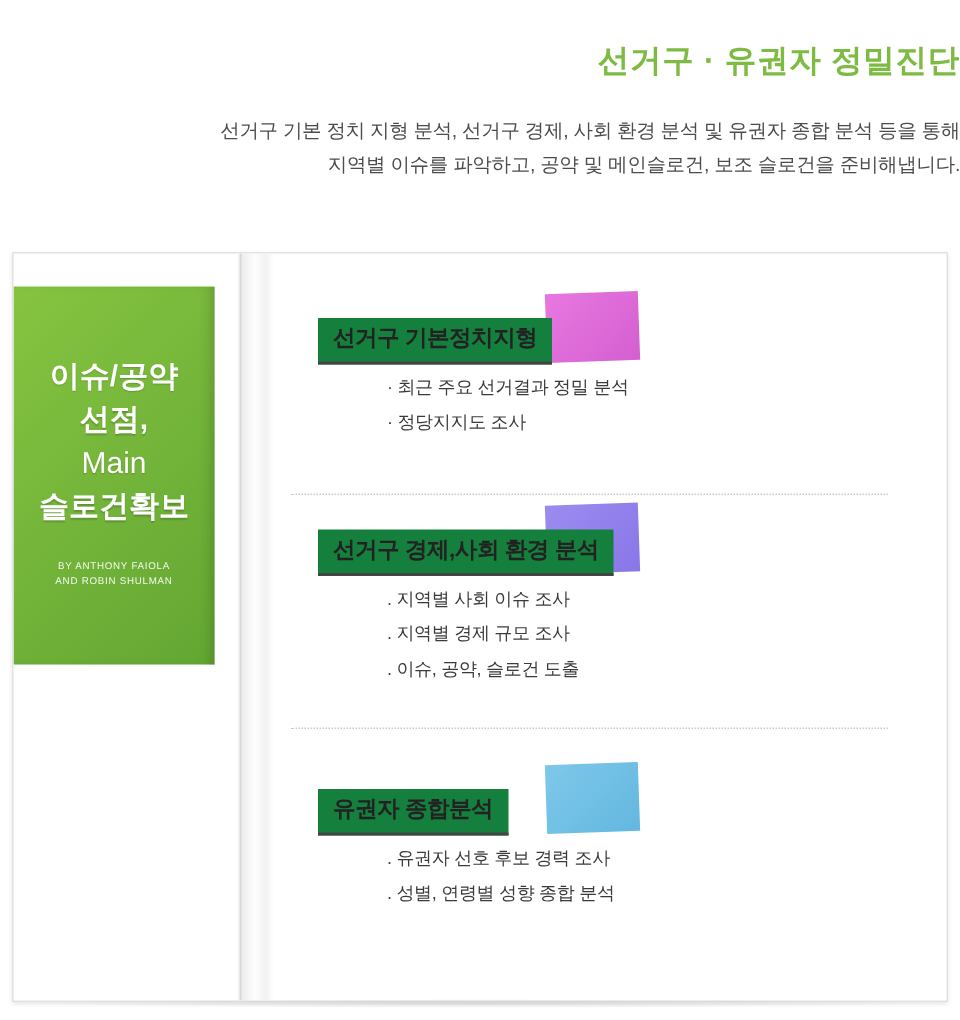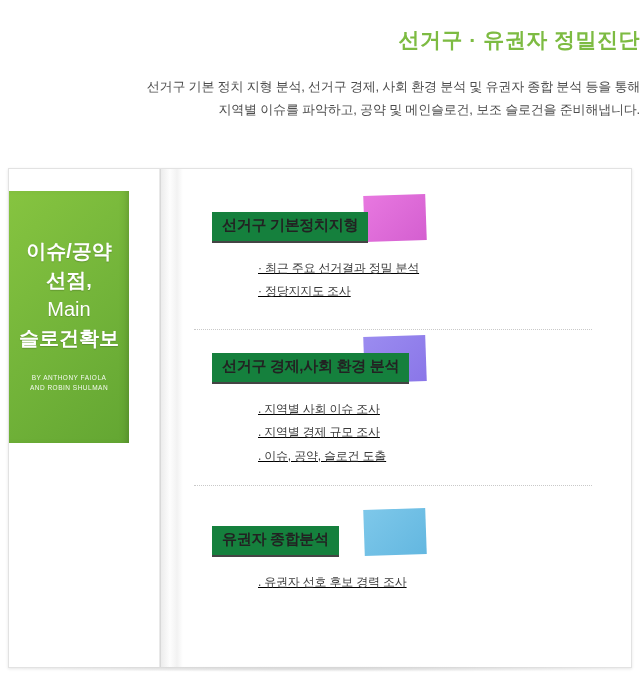--- a/index.html
+++ b/index.html
@@ -71,21 +71,21 @@
     width: 1px;
     height: 100%;
     background: #d8d8d8;
   }
 
   
   .cover {
     position: absolute;
     left: 0;
     top: 22px;
-    width: 120px;
+    width: 134px;
     height: 252px;
     background: linear-gradient(135deg, #86c440 0%, #74b53a 50%, #63a632 100%);
     color: #ffffff;
     box-sizing: border-box;
     padding: 46px 0 0 0;
     text-align: center;
     box-shadow: inset -6px 0 10px -6px rgba(0,0,0,0.25);
   }
   .cover-title {
     font-size: 20px;
@@ -148,24 +148,23 @@
     border-bottom: 2px solid #444444;
     padding: 4px 10px 6px 10px;
     font-size: 15px;
     font-weight: bold;
     color: #222222;
     letter-spacing: -0.3px;
     margin-top: 11px;
   }
 
   .sec-items {
-    margin: 14px 0 0 64px;
+    margin: 4px 0 0 64px;
     padding: 0;
     list-style: none;
-    text-decoration: underline;
   }
   .sec-items li {
     font-size: 12px;
     color: #3a3a3a;
     line-height: 1.95;
     letter-spacing: -0.2px;
   }
 
   .divider {
     position: absolute;
@@ -246,20 +245,21 @@
 
       <div class="divider d2"></div>
 
       <div class="section s3">
         <div class="sec-head">
           <div class="sticky s-blue"></div>
           <div class="sec-label">유권자 종합분석</div>
         </div>
         <ul class="sec-items">
           <li>. 유권자 선호 후보 경력 조사</li>
+          <li>. 성별, 연령별 성향 종합 분석</li>
         </ul>
       </div>
 
     </div>
   </div>
 
   <div class="page-shadow"></div>
 </div>
 
 </body></html>

